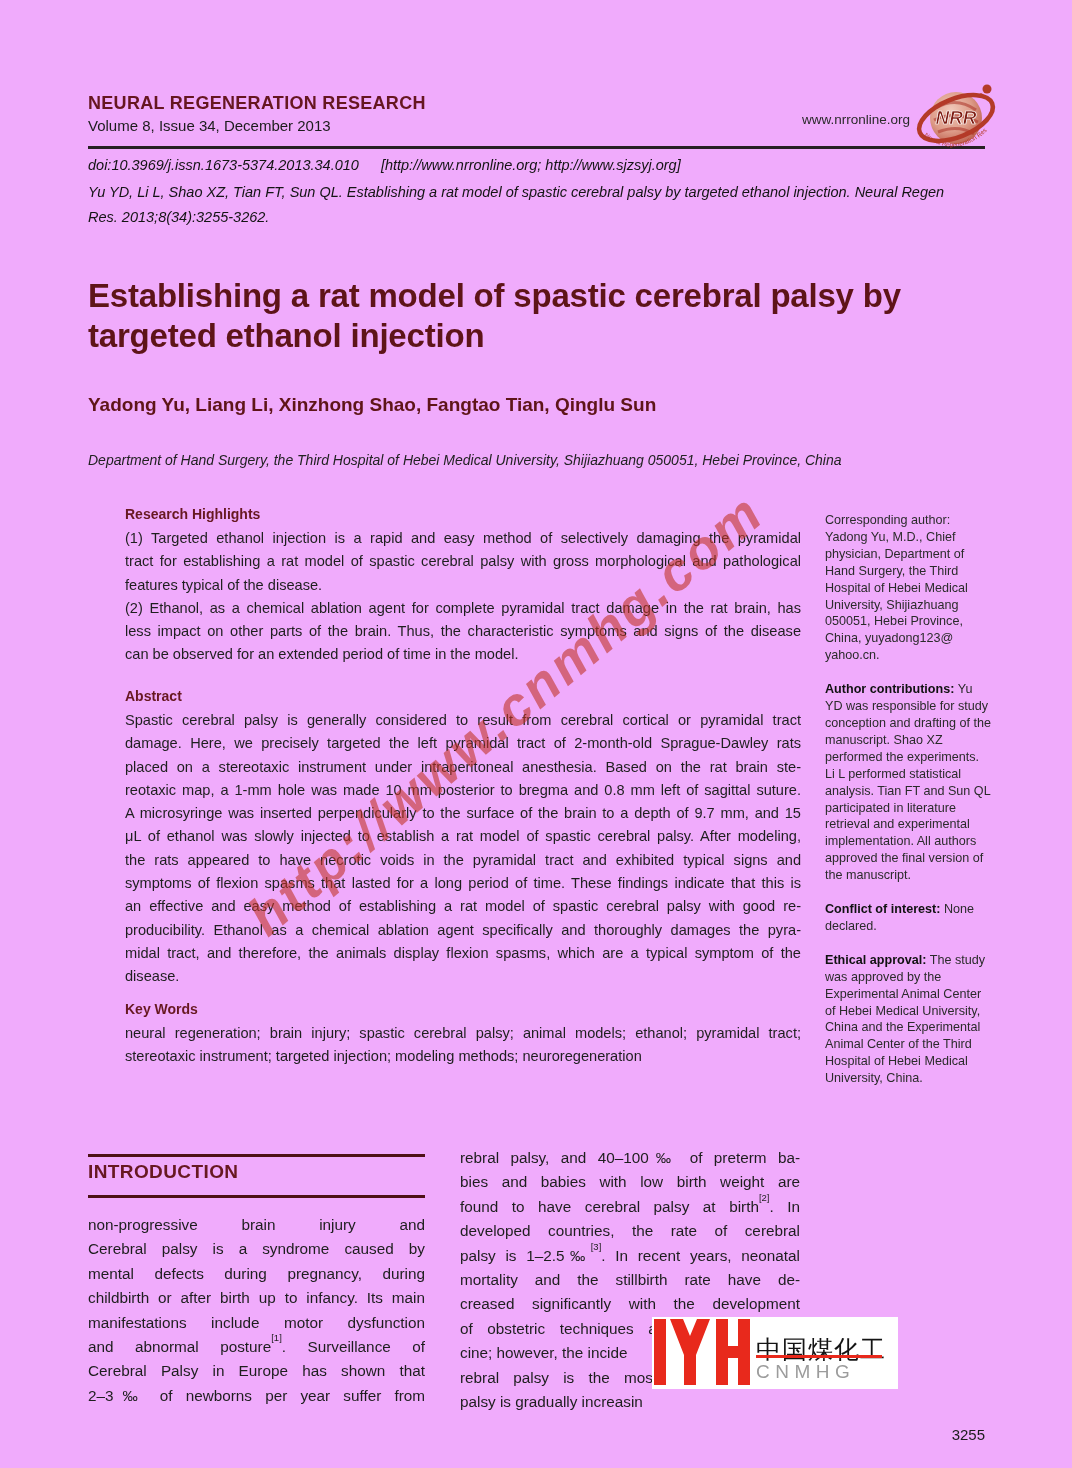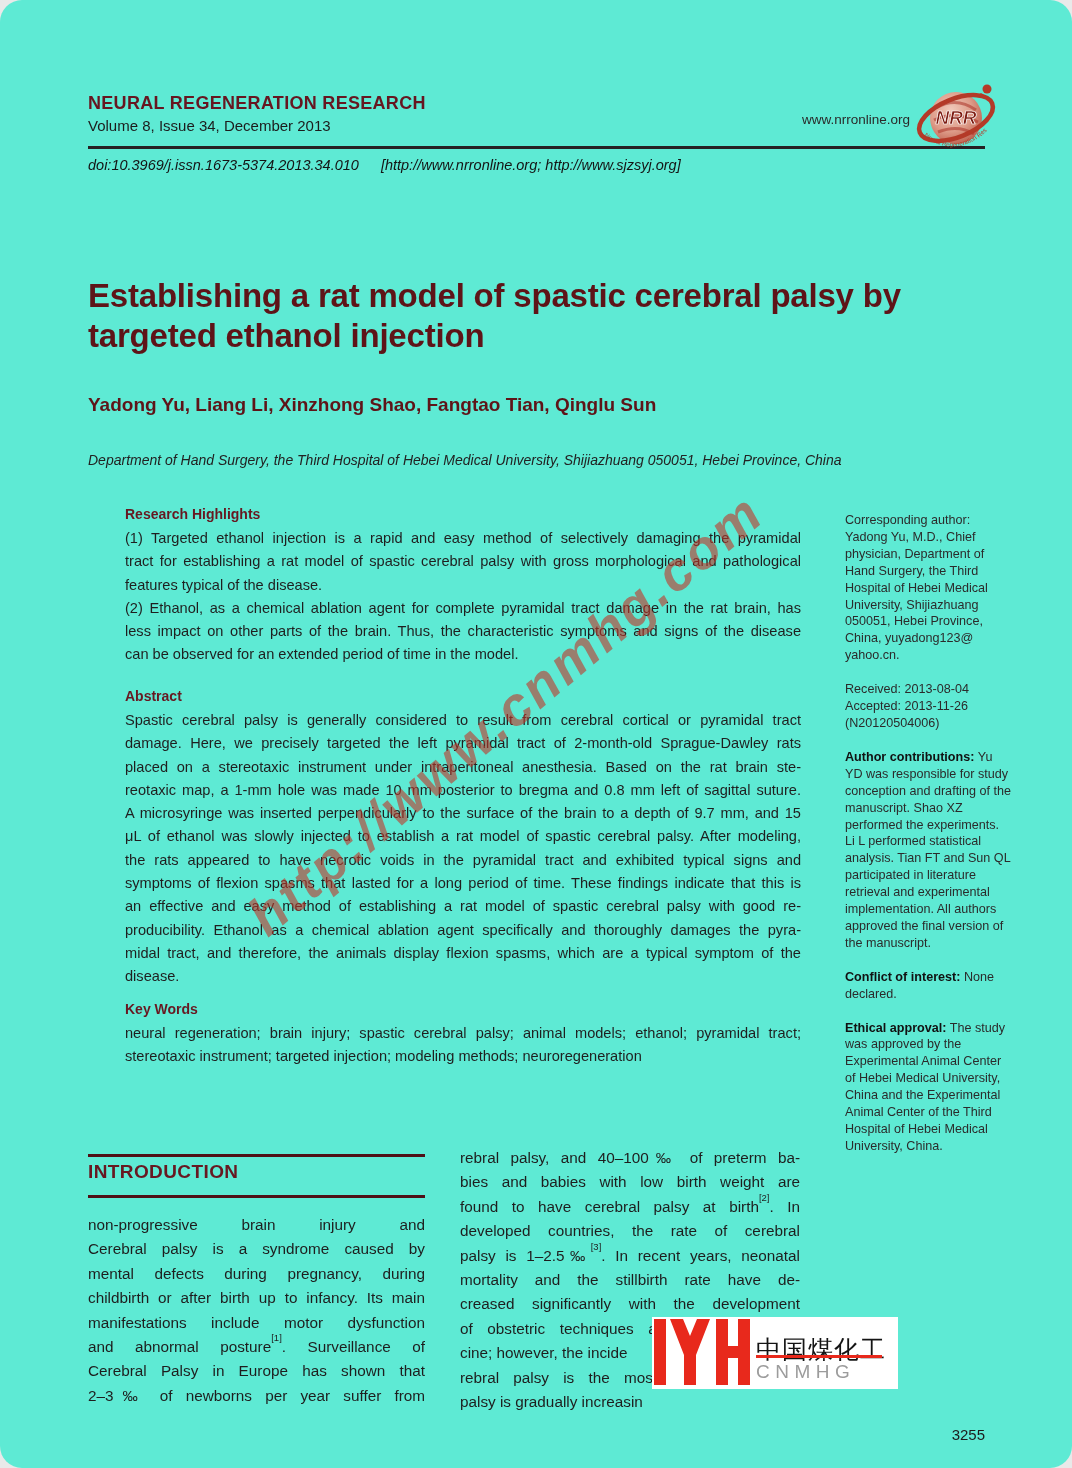--- a/index.html
+++ b/index.html
@@ -1,19 +1,19 @@
 <!DOCTYPE html>
 <html><head>
 <meta charset="utf-8">
 <style>
   html,body{margin:0;padding:0;background:#e9e9e9;}
   .page{
-    position:relative;width:1072px;height:1468px;background:#5eead4;
+    position:relative;width:1072px;height:1468px;background:#f0abfc;
     margin:0 auto;overflow:hidden;
-    font-family:"Liberation Sans","DejaVu Sans",sans-serif;color:#1f1f1f;border-radius:22px;
+    font-family:"Liberation Sans","DejaVu Sans",sans-serif;color:#1f1f1f;
   }
   .abs{position:absolute;}
   
   .journal-name{left:88px;top:93px;font-size:18px;font-weight:bold;color:#661620;letter-spacing:.3px;}
   .volume-line{left:88px;top:117px;font-size:15px;color:#1c1c1c;}
   .website{right:162px;top:112px;font-size:13.5px;color:#2a2a2a;}
   .nrr-logo{left:914px;top:76px;width:84px;height:84px;z-index:3;}
   .header-rule{left:88px;top:146px;width:897px;height:3px;background:#262123;}
   .doi-row{left:88px;top:157px;font-size:14.5px;font-style:italic;color:#141414;}
   .doi-row .links{margin-left:22px;}
@@ -26,21 +26,21 @@
   .sec{width:676px;left:125px;}
   .sec h2{margin:0 0 5px 0;font-size:14px;font-weight:bold;color:#671821;}
   .body-lines{font-size:14.6px;line-height:23.3px;color:#1f1f1f;}
   .highlights{top:506px;}
   .abstract{top:688px;}
   .keywords{top:1001px;}
   .line{text-align:justify;text-align-last:justify;}
   .line.noj{text-align-last:left;}
   sup{font-size:9.5px;line-height:0;position:relative;top:-5px;}
   
-  .sidebar{left:845px;top:512px;width:166px;font-size:12.6px;line-height:16.9px;color:#2b2b2b;}
+  .sidebar{left:825px;top:512px;width:166px;font-size:12.6px;line-height:16.9px;color:#2b2b2b;}
   .sb{margin-bottom:17px;}
   .sb b{color:#111;}
   
   .intro-rule{left:88px;width:337px;height:2.5px;background:#4e1016;}
   .rule-top{top:1154px;}
   .rule-bottom{top:1195px;}
   .intro-heading{left:88px;top:1161px;font-size:19px;font-weight:bold;color:#671821;letter-spacing:.4px;}
   .col{font-size:15.3px;line-height:24.4px;color:#1e1e1e;}
   .col-left{left:88px;top:1213px;width:337px;}
   .col-right{left:460px;top:1146px;width:340px;}
@@ -88,20 +88,24 @@
         <textPath href="#tagArc">Neural Regeneration Research</textPath>
       </text>
     </svg>
   </div>
 
   <div class="abs header-rule"></div>
 
   <div class="abs doi-row">
     <span>doi:10.3969/j.issn.1673-5374.2013.34.010</span><span class="links">[http://www.nrronline.org; http://www.sjzsyj.org]</span>
   </div>
+  <div class="abs citation">
+      <div class="cline noj"><span>Yu YD, Li L, Shao XZ, Tian FT, Sun QL. Establishing a rat model of spastic cerebral palsy by targeted ethanol injection. Neural Regen</span></div>
+      <div class="cline noj"><span>Res. 2013;8(34):3255-3262.</span></div>
+    </div>
 
   <h1 class="abs title" style="margin:0;">
       <div class="tline noj"><span>Establishing a rat model of spastic cerebral palsy by</span></div>
       <div class="tline noj"><span>targeted ethanol injection</span></div>
     </h1>
   <div class="abs authors">Yadong Yu, Liang Li, Xinzhong Shao, Fangtao Tian, Qinglu Sun</div>
   <div class="abs affiliation">Department of Hand Surgery, the Third Hospital of Hebei Medical University, Shijiazhuang 050051, Hebei Province, China</div>
 
   <section class="abs sec highlights">
     <h2>Research Highlights</h2>
@@ -136,25 +140,20 @@
   <section class="abs sec keywords">
     <h2>Key Words</h2>
     <div class="body-lines">
         <div class="line"><span>neural regeneration; brain injury; spastic cerebral palsy; animal models; ethanol; pyramidal tract;</span></div>
         <div class="line noj"><span>stereotaxic instrument; targeted injection; modeling methods; neuroregeneration</span></div>
       </div>
   </section>
 
   <aside class="abs sidebar">
       <div class="sb"><span>Corresponding author: Yadong Yu, M.D., Chief physician, Department of Hand Surgery, the Third Hospital of Hebei Medical University, Shijiazhuang 050051, Hebei Province, China, yuyadong123@ yahoo.cn.</span></div>
-      <div class="sb">
-        <div>Received: 2013-08-04</div>
-        <div>Accepted: 2013-11-26</div>
-        <div>(N20120504006)</div>
-      </div>
       <div class="sb"><b>Author contributions:</b><span> Yu YD was responsible for study conception and drafting of the manuscript. Shao XZ performed the experiments. Li L performed statistical analysis. Tian FT and Sun QL participated in literature retrieval and experimental implementation. All authors approved the final version of the manuscript.</span></div>
       <div class="sb"><b>Conflict of interest:</b><span> None declared.</span></div>
       <div class="sb"><b>Ethical approval:</b><span> The study was approved by the Experimental Animal Center of Hebei Medical University, China and the Experimental Animal Center of the Third Hospital of Hebei Medical University, China.</span></div>
     </aside>
 
   <div class="abs intro-rule rule-top"></div>
   <h2 class="abs intro-heading" style="margin:0;">INTRODUCTION</h2>
   <div class="abs intro-rule rule-bottom"></div>
 
   <div class="abs col col-left">

